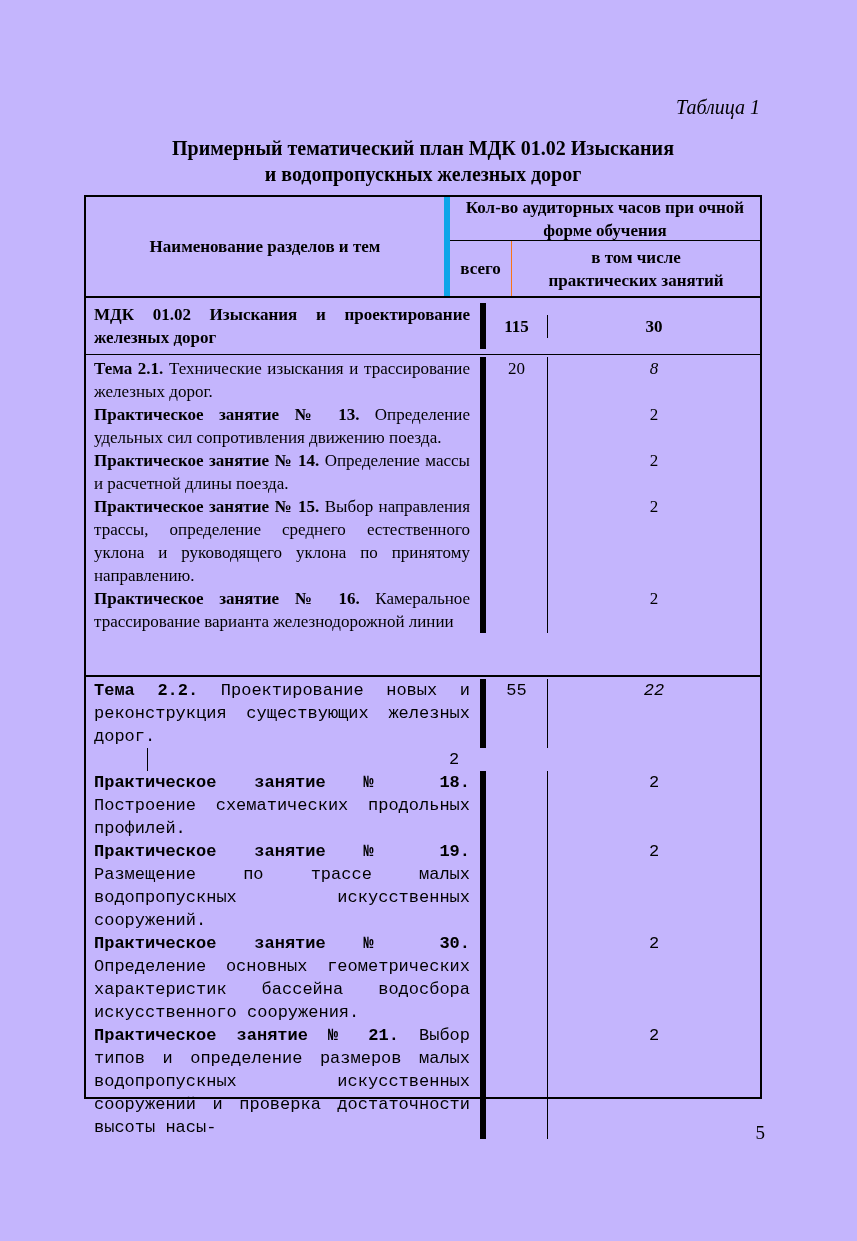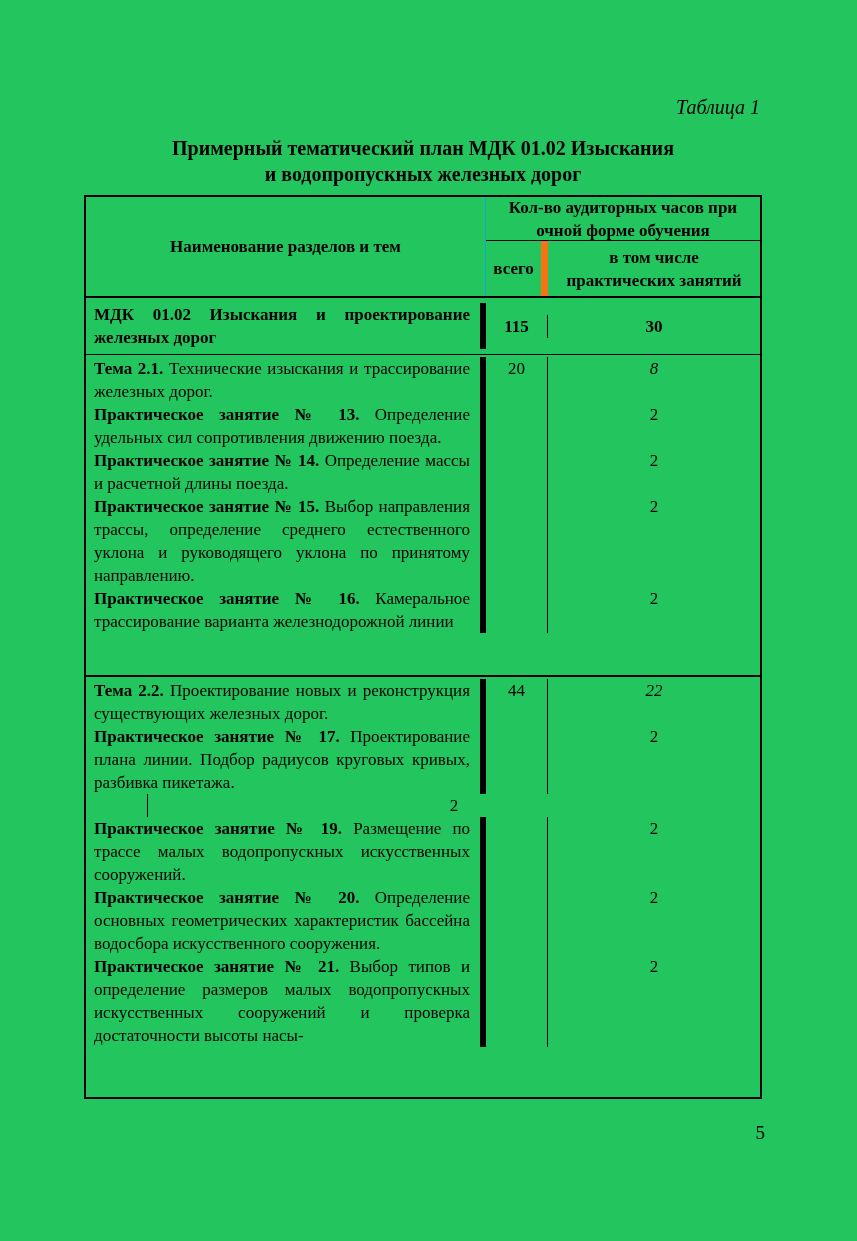--- a/index.html
+++ b/index.html
@@ -4,21 +4,21 @@
 <style>
   html, body {
     margin: 0;
     padding: 0;
     background: #ffffff;
   }
   .page {
     position: relative;
     width: 857px;
     height: 1241px;
-    background: #22c55e;
+    background: #c4b5fd;
     color: #000000;
     font-family: "Liberation Serif", "DejaVu Serif", serif;
     overflow: hidden;
   }
   .content {
     margin-left: 84px;
     width: 678px;
   }
   .caption {
     padding-top: 96px;
@@ -42,23 +42,23 @@
     width: 678px;
     box-sizing: border-box;
     font-size: 17px;
   }
   .thead {
     display: flex;
     border-bottom: 2px solid #000;
     font-weight: bold;
   }
   .th-name {
-    width: 400px;
-    box-sizing: border-box;
-    border-right: 1px solid #0ea5e9;
+    width: 364px;
+    box-sizing: border-box;
+    border-right: 6px solid #0ea5e9;
     display: flex;
     align-items: center;
     justify-content: center;
     text-align: center;
   }
   .th-right { flex: 1; display: flex; flex-direction: column; }
   .th-group {
     height: 44px;
     box-sizing: border-box;
     border-bottom: 1px solid #000;
@@ -66,40 +66,40 @@
     align-items: center;
     justify-content: center;
     text-align: center;
     line-height: 23px;
     padding: 0 6px;
   }
   .th-sub { display: flex; height: 55px; }
   .th-total {
     width: 62px;
     box-sizing: border-box;
-    border-right: 7px solid #f97316;
+    border-right: 1px solid #f97316;
     display: flex;
     align-items: center;
     justify-content: center;
     text-align: center;
   }
   .th-practical {
     flex: 1;
     display: flex;
     align-items: center;
     justify-content: center;
     text-align: center;
     line-height: 23px;
     white-space: pre-line;
   }
   
   .section { box-sizing: border-box; }
   .sec-mdk { border-bottom: 1px solid #000; height: 57px; }
   .sec-t21 { border-bottom: 2px solid #000; height: 322px; padding-top: 2px; }
-  .sec-t22 { height: 420px; padding-top: 2px; }
+  .sec-t22 { height: 420px; padding-top: 2px; font-family: Liberation Mono, monospace; }
   .row { display: flex; align-items: stretch; }
   .row-center { height: 100%; align-items: center; }
   .c1 {
     width: 400px;
     box-sizing: border-box;
     border-right: 6px solid #000000;
     padding: 0 10px 0 8px;
     text-align: justify;
     line-height: 23px;
   }
@@ -205,44 +205,44 @@
           <div class="c2"></div>
           <div class="c3">2</div>
         </div>
       </div>
 
       <div class="section sec-t22">
         <div class="row">
           <div class="c1">
             <span class="item-text"><b>Тема 2.2.</b> <span>Проектирование новых и реконструкция существующих железных дорог.</span></span>
           </div>
-          <div class="c2">44</div>
+          <div class="c2">55</div>
           <div class="c3 it">22</div>
         </div>
         <div class="row">
-          <div class="c1">
-            <span class="item-text"><b>Практическое занятие № 17.</b> <span>Проектирование плана линии. Подбор радиусов круговых кривых, разбивка пикетажа.</span></span>
-          </div>
-          <div class="c2"></div>
-          <div class="c3">2</div>
-        </div>
-        <div class="row">
+          <div class="c2"></div>
+          <div class="c3">2</div>
+        </div>
+        <div class="row">
+          <div class="c1">
+            <span class="item-text"><b>Практическое занятие № 18.</b> <span>Построение схематических продольных профилей.</span></span>
+          </div>
           <div class="c2"></div>
           <div class="c3">2</div>
         </div>
         <div class="row">
           <div class="c1">
             <span class="item-text"><b>Практическое занятие № 19.</b> <span>Размещение по трассе малых водопропускных искусственных сооружений.</span></span>
           </div>
           <div class="c2"></div>
           <div class="c3">2</div>
         </div>
         <div class="row">
           <div class="c1">
-            <span class="item-text"><b>Практическое занятие № 20.</b> <span>Определение основных геометрических характеристик бассейна водосбора искусственного сооружения.</span></span>
+            <span class="item-text"><b>Практическое занятие № 30.</b> <span>Определение основных геометрических характеристик бассейна водосбора искусственного сооружения.</span></span>
           </div>
           <div class="c2"></div>
           <div class="c3">2</div>
         </div>
         <div class="row">
           <div class="c1">
             <span class="item-text"><b>Практическое занятие № 21.</b> <span>Выбор типов и определение размеров малых водопропускных искусственных сооружений и проверка достаточности высоты насы-</span></span>
           </div>
           <div class="c2"></div>
           <div class="c3">2</div>

